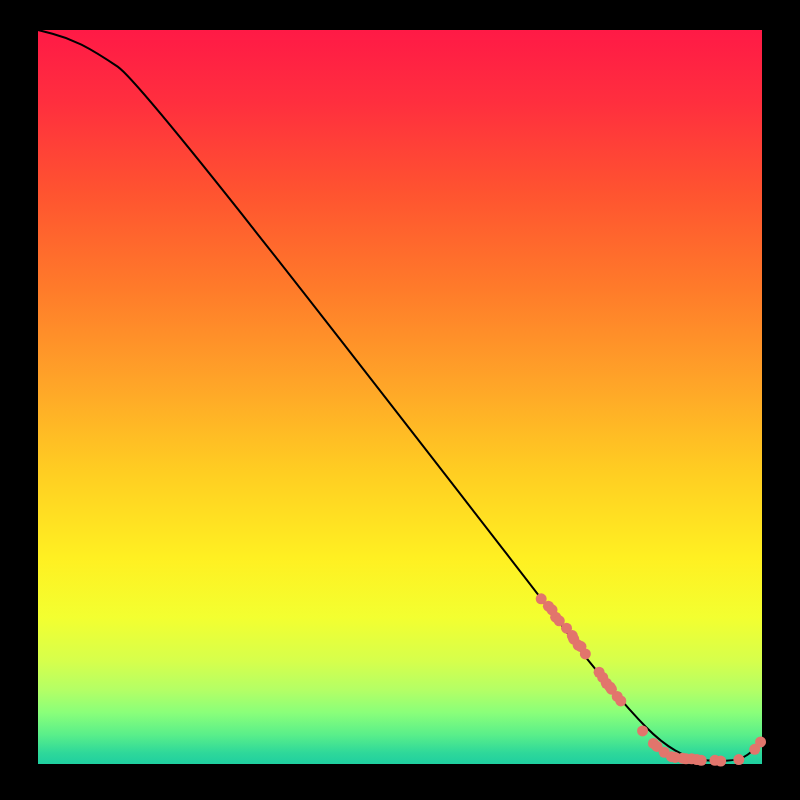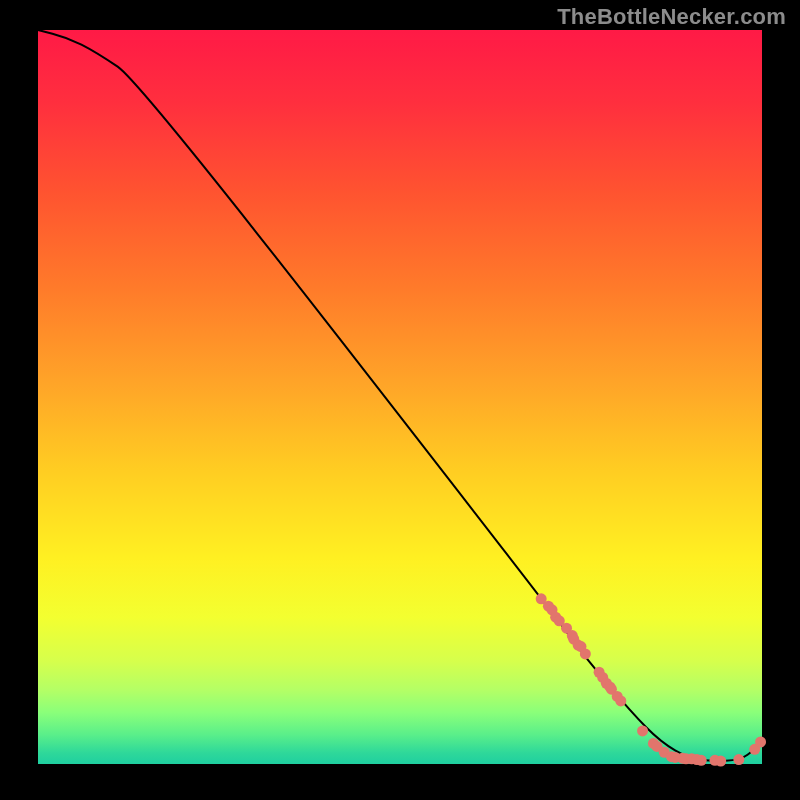--- a/index.html
+++ b/index.html
@@ -88,14 +88,13 @@
         <circle cx="696.84" cy="759.596" r="5.5" fill="#e2756c"></circle>
         <circle cx="701.184" cy="760.33" r="5.5" fill="#e2756c"></circle>
         <circle cx="714.94" cy="760.33" r="5.5" fill="#e2756c"></circle>
         <circle cx="720.732" cy="761.064" r="5.5" fill="#e2756c"></circle>
         <circle cx="738.832" cy="759.596" r="5.5" fill="#e2756c"></circle>
         <circle cx="754.76" cy="749.3199999999999" r="5.5" fill="#e2756c"></circle>
         <circle cx="760.552" cy="741.98" r="5.5" fill="#e2756c"></circle>
       </g>
 </svg>
 
-<div class="watermark">TheBottleNecker.com</div>
 </div>
 
 </body></html>

